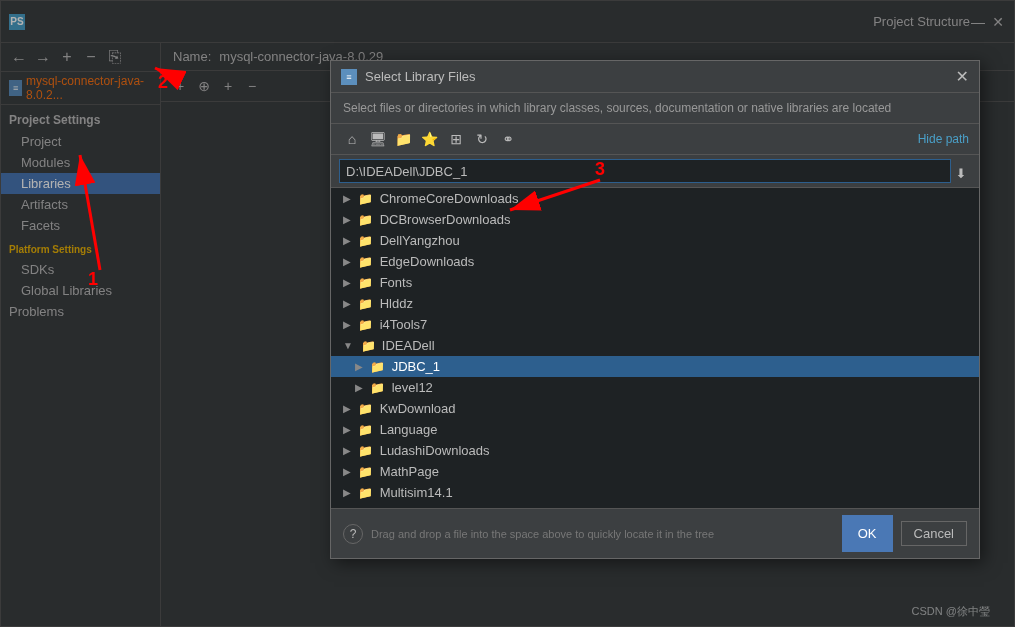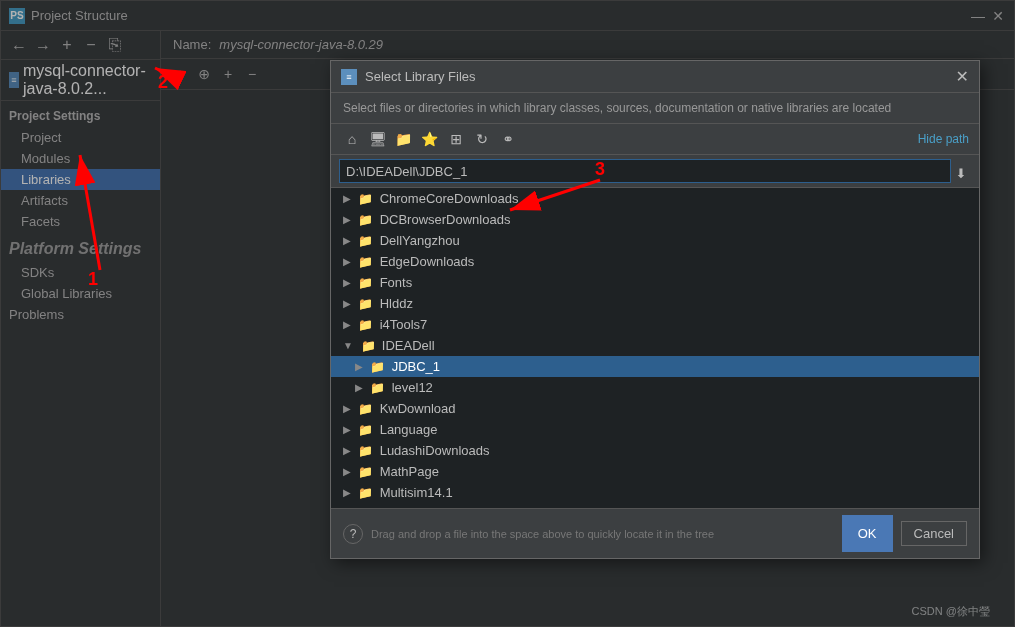--- a/index.html
+++ b/index.html
@@ -20,26 +20,27 @@
       height: 627px;
       background: #3c3f41;
       display: flex;
       flex-direction: column;
       border: 1px solid #555;
     }
 
     
     .title-bar {
       background: #3c3f41;
-      height: 30px;
+      height: 42px;
       display: flex;
       align-items: center;
       padding: 4px 8px;
       border-bottom: 1px solid #555;
       flex-shrink: 0;
+      text-align: right;
     }
     .title-bar-icon {
       width: 16px;
       height: 16px;
       background: #4a9fc7;
       margin-right: 6px;
       display: flex;
       align-items: center;
       justify-content: center;
       font-size: 10px;
@@ -122,25 +123,24 @@
       color: #bbbbbb;
       font-size: 13px;
       border-radius: 0;
     }
     .nav-item.active {
       background: #4a78b5;
       color: #ffffff;
     }
 
     .section-header-platform {
-      font-size: 16px;
+      font-size: 10px;
       font-weight: bold;
-      color: #a3a3a3;
+      color: #eab308;
       padding: 8px 8px 4px 8px;
-      font-style: italic;
     }
 
     .nav-item-problems {
       padding: 3px 8px 3px 8px;
       cursor: pointer;
       color: #bbbbbb;
       font-size: 13px;
     }
 
     
@@ -160,21 +160,20 @@
       flex-shrink: 0;
     }
     .name-label {
       color: #bbbbbb;
       font-size: 13px;
     }
     .name-value {
       color: #bbbbbb;
       font-size: 13px;
       flex: 1;
-      font-style: italic;
     }
 
     .right-toolbar {
       display: flex;
       align-items: center;
       padding: 4px 8px;
       gap: 2px;
       border-bottom: 1px solid #555;
       flex-shrink: 0;
     }
@@ -192,22 +191,22 @@
       height: 16px;
       background: #5c8fbd;
       margin-right: 4px;
       display: flex;
       align-items: center;
       justify-content: center;
       font-size: 9px;
       color: white;
     }
     .library-name-text {
-      color: #ffffff;
-      font-size: 16px;
+      color: #f97316;
+      font-size: 12px;
     }
 
     
     .dialog-overlay {
       position: absolute;
       top: 0; left: 0; right: 0; bottom: 0;
       background: rgba(0,0,0,0.3);
       display: flex;
       align-items: flex-start;
       justify-content: flex-start;

